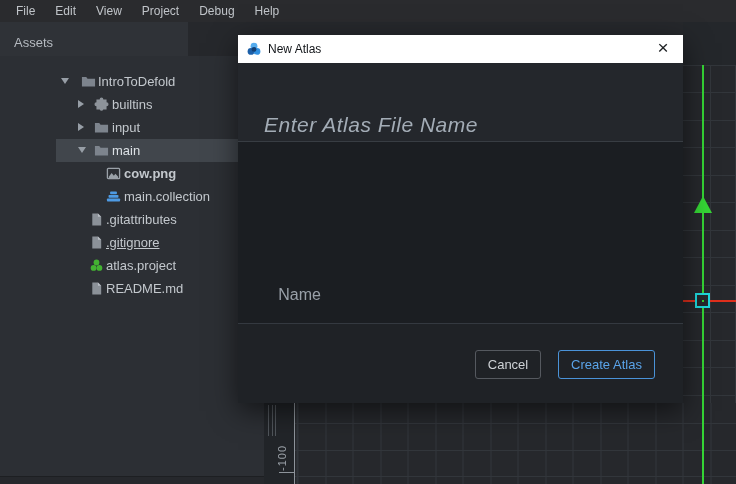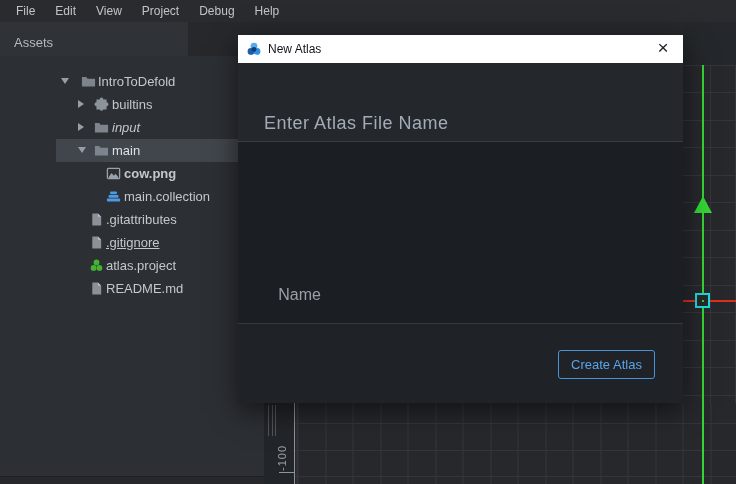--- a/index.html
+++ b/index.html
@@ -61,22 +61,22 @@
   
   #dialog { position:absolute; left:238px; top:35px; width:445px; height:368px; z-index:10;
             box-shadow:0 8px 26px rgba(0,0,0,0.55); }
   #dlg-titlebar { position:absolute; left:0; top:0; width:445px; height:28px; background:#ffffff; }
   #dlg-icon { position:absolute; left:8px; top:6px; width:16px; height:16px; }
   #dlg-title { position:absolute; left:30px; top:7px; font-size:12px; color:#111418; }
   #dlg-close { position:absolute; right:8px; top:0px; width:24px; height:28px; text-align:center;
                font-size:19px; line-height:26px; color:#202326; cursor:default; }
   #dlg-header { position:absolute; left:0; top:28px; width:445px; height:79px; background:#24272c;
                 border-bottom:1px solid #383d43; }
-  #dlg-heading { position:absolute; left:26px; top:50px; font-size:18px; font-weight:300;
-                 letter-spacing:0.5px; color:#a3acb6; }
+  #dlg-heading { position:absolute; left:26px; top:50px; font-size:21px; font-weight:300;
+                 letter-spacing:0.5px; color:#a3acb6;font-style:italic; }
   #dlg-form { position:absolute; left:0; top:107px; width:445px; height:181px; background:#1b1e22; }
   .fld-label { position:absolute; left:0; width:83px; text-align:right; font-size:16px;
                color:#99a0a8; line-height:26px; }
   .fake-input { position:absolute; left:103px; height:26px; background:#1d2126;
                 border:1px solid #41464d; color:#d6dade; font-size:13px; line-height:24px;
                 padding-left:9px; white-space:nowrap; overflow:hidden; }
   #fld-name   { top:140px; width:304px; border-bottom:2px solid #e8632c; }
   #fld-loc    { top:185px; width:274px; }
   #fld-prev   { top:229px; width:304px; }
   .lbl-name { top:140px; } .lbl-loc { top:185px; } .lbl-prev { top:229px; }
@@ -139,21 +139,21 @@
             </svg></span>
           <span class="t-label" style="left: 42px;">IntroToDefold</span>
         </div>
         <div class="tree-row" style="top: 23px;">
           <span class="exp exp-closed" style="left: 22px;"></span>
           <span class="t-icon" style="left: 38px;"><svg viewBox="0 0 16 16" width="15" height="15">
               <path d="M6 2.6a2 2 0 0 1 4 0h3.4v3.1a2 2 0 0 1 0 4.2v3.5H9.9a2 2 0 0 1-3.8 0H2.6V9.9a2 2 0 0 1 0-4.2V2.6z" fill="#8d939a"></path>
             </svg></span>
           <span class="t-label" style="left: 56px;">builtins</span>
         </div>
-        <div class="tree-row" style="top: 46px; font-style: italic;">
+        <div class="tree-row" style="top: 46px;">
           <span class="exp exp-closed" style="left: 22px;"></span>
           <span class="t-icon" style="left: 38px;"><svg viewBox="0 0 16 16" width="15" height="15">
               <path d="M1 3.2h4.6L7 5h8v8.3H1z" fill="#7d848d"></path>
             </svg></span>
           <span class="t-label" style="left: 56px;">input</span>
         </div>
         <div class="tree-row selected" style="top: 69px;">
           <span class="exp exp-open" style="left: 22px;"></span>
           <span class="t-icon" style="left: 38px;"><svg viewBox="0 0 16 16" width="15" height="15">
               <path d="M1 3.2h4.6L7 5h8v8.3H1z" fill="#7d848d"></path>
@@ -227,17 +227,18 @@
       <div class="fld-label lbl-name">Name</div>
 
       <div class="fld-label lbl-loc">Location</div>
       <div id="fld-loc" class="fake-input"><span>main</span></div>
       <div id="browse-btn">...</div>
 
       <div class="fld-label lbl-prev">Preview</div>
       <div id="fld-prev" class="fake-input"><span>main/player_sprites.atlas</span></div>
     </div>
     <div id="dlg-footer">
+      <div id="btn-cancel" class="dlg-btn">Cancel</div>
       <div id="btn-create" class="dlg-btn">Create Atlas</div>
     </div>
   </div>
 
 </div>
 
 </body></html>

